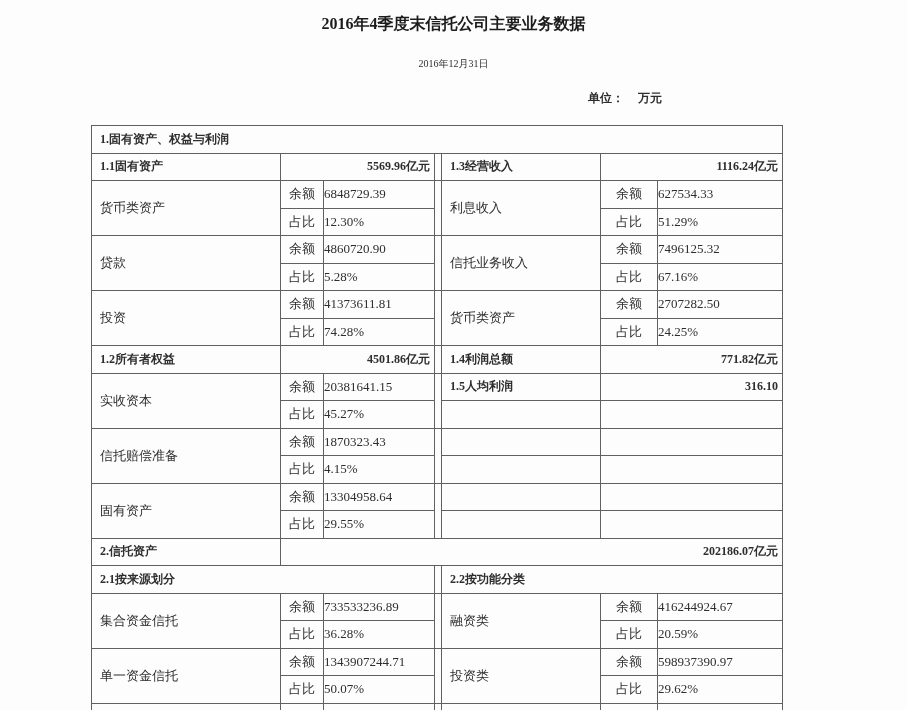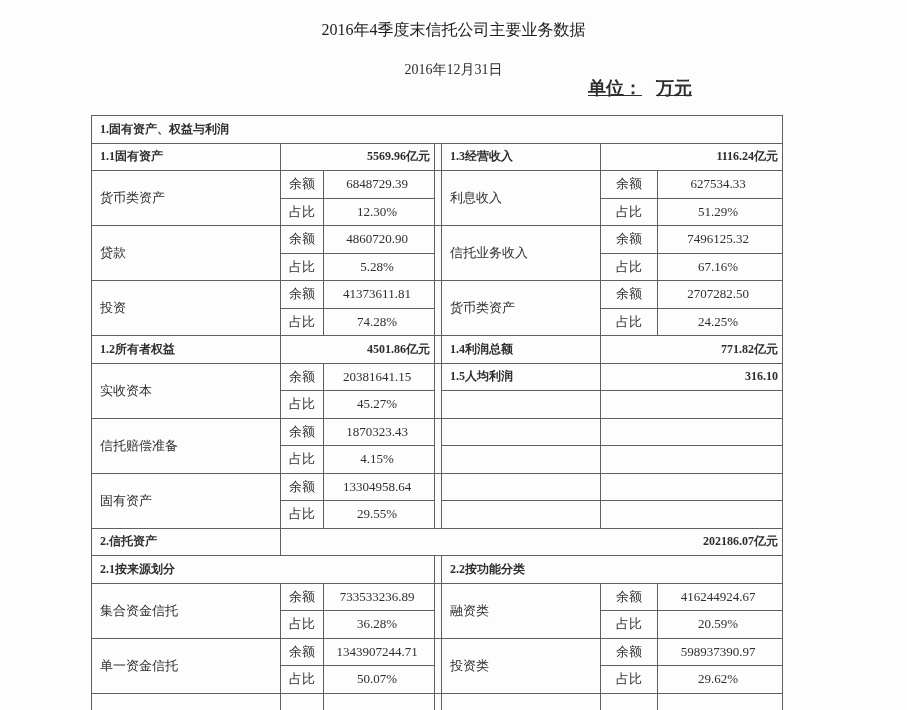--- a/index.html
+++ b/index.html
@@ -7,46 +7,46 @@
     --text:#2e2e2e;
   }
   *{box-sizing:border-box;margin:0;padding:0;}
   html,body{background:#fdfdfd;}
   body{
     width:907px;height:710px;overflow:hidden;position:relative;
     font-family:"Liberation Serif","DejaVu Serif",serif;
     color:var(--text);
   }
   .page-title{
-    margin-top:20px;text-align:center;
-    font-size:16px;font-weight:normal;color:#1c1c1c;line-height:20px;
+    margin-top:14px;text-align:center;
+    font-size:16px;font-weight:bold;color:#1c1c1c;line-height:20px;
   }
   .page-date{
     margin-top:22px;text-align:center;
-    font-size:14px;line-height:15px;
+    font-size:10px;line-height:15px;
   }
   .unit-line{
-    margin-top:4px;margin-left:588px;
-    font-size:18px;font-weight:bold;line-height:15px;text-decoration:underline;
+    margin-top:20px;margin-left:588px;
+    font-size:12px;font-weight:bold;line-height:15px;
   }
   .unit-line .unit-value{margin-left:14px;}
   table.main{
     margin-top:19px;margin-left:91px;
     border-collapse:collapse;table-layout:fixed;
     width:691px;font-size:13px;
   }
   table.main tr{height:27.5px;}
   table.main td{
     border:1px solid var(--border);
     vertical-align:middle;
     overflow:hidden;white-space:nowrap;
   }
   td.lbl{text-align:left;padding-left:8px;}
   td.sub{text-align:center;}
-  td.num{text-align:center;padding-right:4px;margin-top:37px;}
+  td.num{text-align:left;padding-right:4px;margin-top:37px;}
   td.hdr{font-size:12px;font-weight:bold;text-align:left;padding-left:8px;}
   td.hval{font-size:12px;font-weight:bold;text-align:right;padding-right:4px;}
   td.gap{border-top:none;border-bottom:none;}
 </style>
 </head>
 <body>
 
 <div class="page-title">2016年4季度末信托公司主要业务数据</div>
 <div class="page-date">2016年12月31日</div>
 <div class="unit-line">

